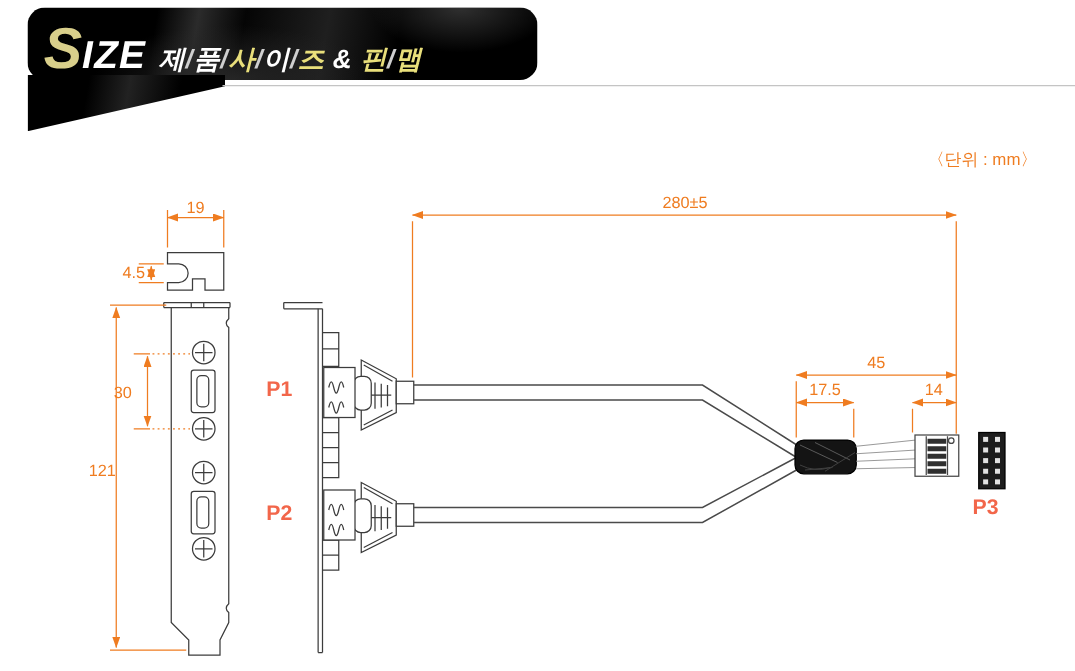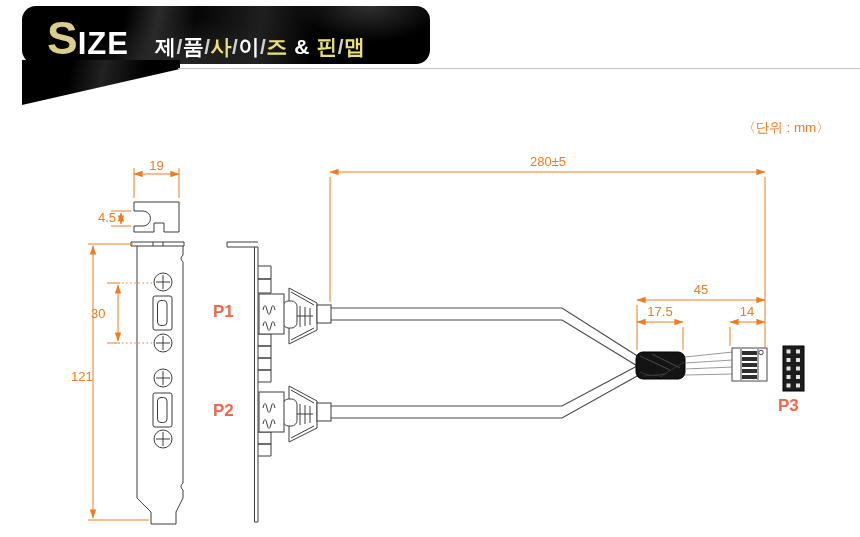--- a/index.html
+++ b/index.html
@@ -4,28 +4,28 @@
 <style>
   html,body{margin:0;padding:0;background:#fff;}
   .stage{position:relative;width:860px;height:537px;background:#ffffff;overflow:hidden;
          font-family:"Liberation Sans",sans-serif;}
   
   .banner{position:absolute;left:22px;top:6px;width:408px;height:58px;border-radius:14px;
     background:
       radial-gradient(120px 60px at 85% 0%, #303030, transparent 60%),
       radial-gradient(200px 80px at 40% 100%, #262626, transparent 55%),
       linear-gradient(100deg,#000 25%,#2b2b2b 33%,#050505 42%,#1f1f1f 58%,#000 72%);
-    display:flex;align-items:baseline;padding-left:25px;box-sizing:border-box;padding-top:9px;}
+    display:flex;align-items:baseline;padding-left:13px;box-sizing:border-box;padding-top:9px;font-style:italic;}
   .wedge{position:absolute;left:22px;top:60px;width:158px;height:45px;
     background:linear-gradient(100deg,#000 30%,#222 50%,#000 75%);
     clip-path:polygon(0 0,100% 0,100% 20%,0 100%);}
   .rule{position:absolute;left:178px;top:68px;width:682px;height:1px;background:#c4c4c4;}
   .brand-s{font-size:46px;font-weight:bold;color:#d9cf8b;line-height:1;}
   .brand-rest{font-size:31px;font-weight:bold;color:#fff;letter-spacing:1px;}
-  .subtitle{margin-left:26px;font-size:21px;font-weight:bold;letter-spacing:0.5px;}
+  .subtitle{margin-left:10px;font-size:21px;font-weight:bold;letter-spacing:0.5px;}
   .t-w{color:#ffffff;} .t-y{color:#e9df7b;} .t-s{color:#cfcfcf;}
   
   svg{position:absolute;left:0;top:0;}
   .ln{stroke:#3c3c3c;stroke-width:1;fill:none;}
   .lnw{stroke:#3c3c3c;stroke-width:1;fill:#ffffff;}
   .cable{stroke:#4a4a4a;stroke-width:1.2;fill:none;}
   .dim{stroke:#ef7c20;stroke-width:1;fill:none;}
   .dimdot{stroke:#ef7c20;stroke-width:1;fill:none;stroke-dasharray:1.5 2.6;}
   .dim-text{fill:#ef7c20;font-size:13px;stroke:none;}
   .units-text{fill:#ef7c20;font-size:13.5px;stroke:none;}

